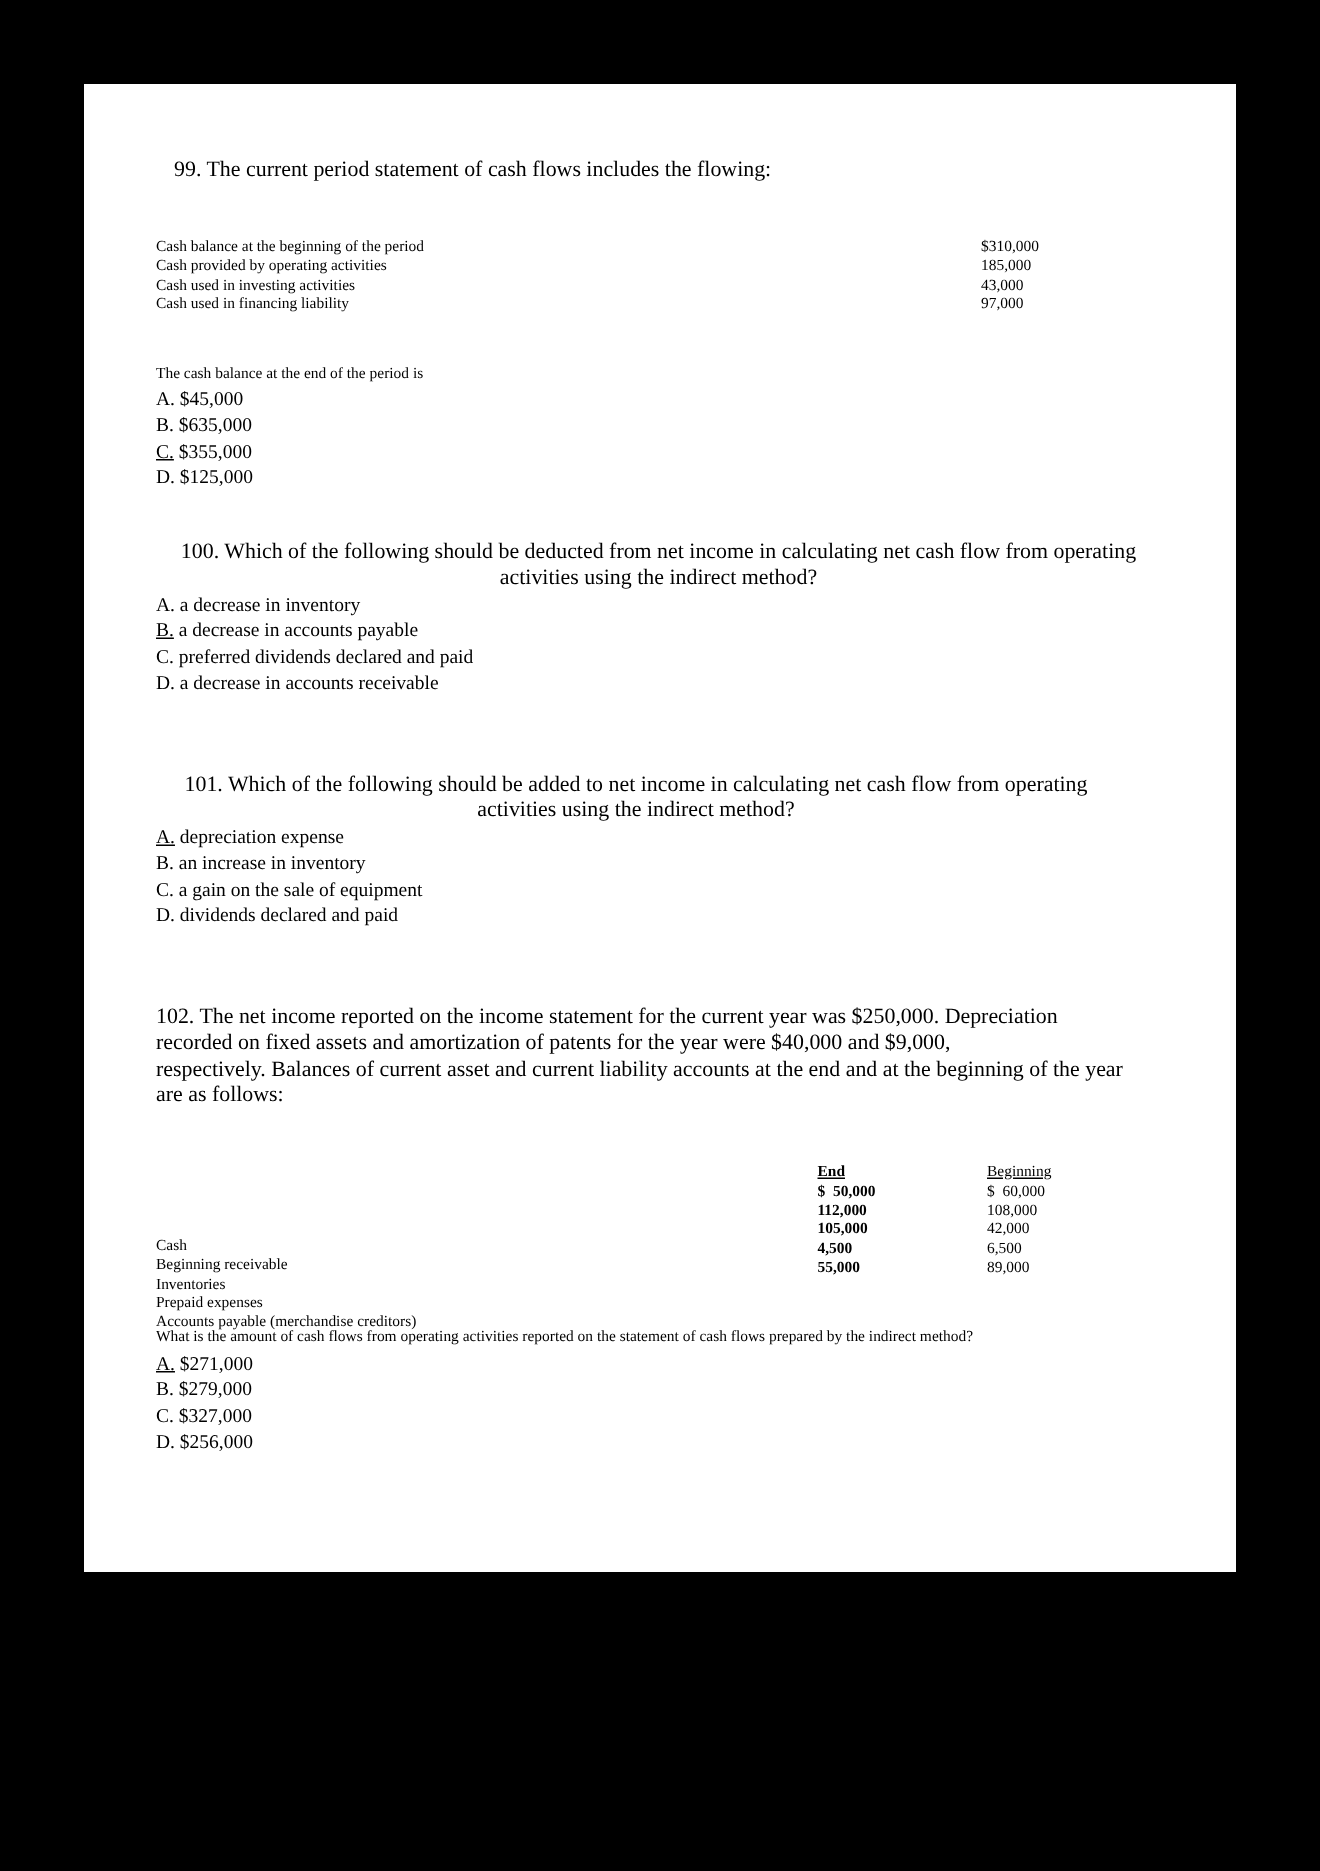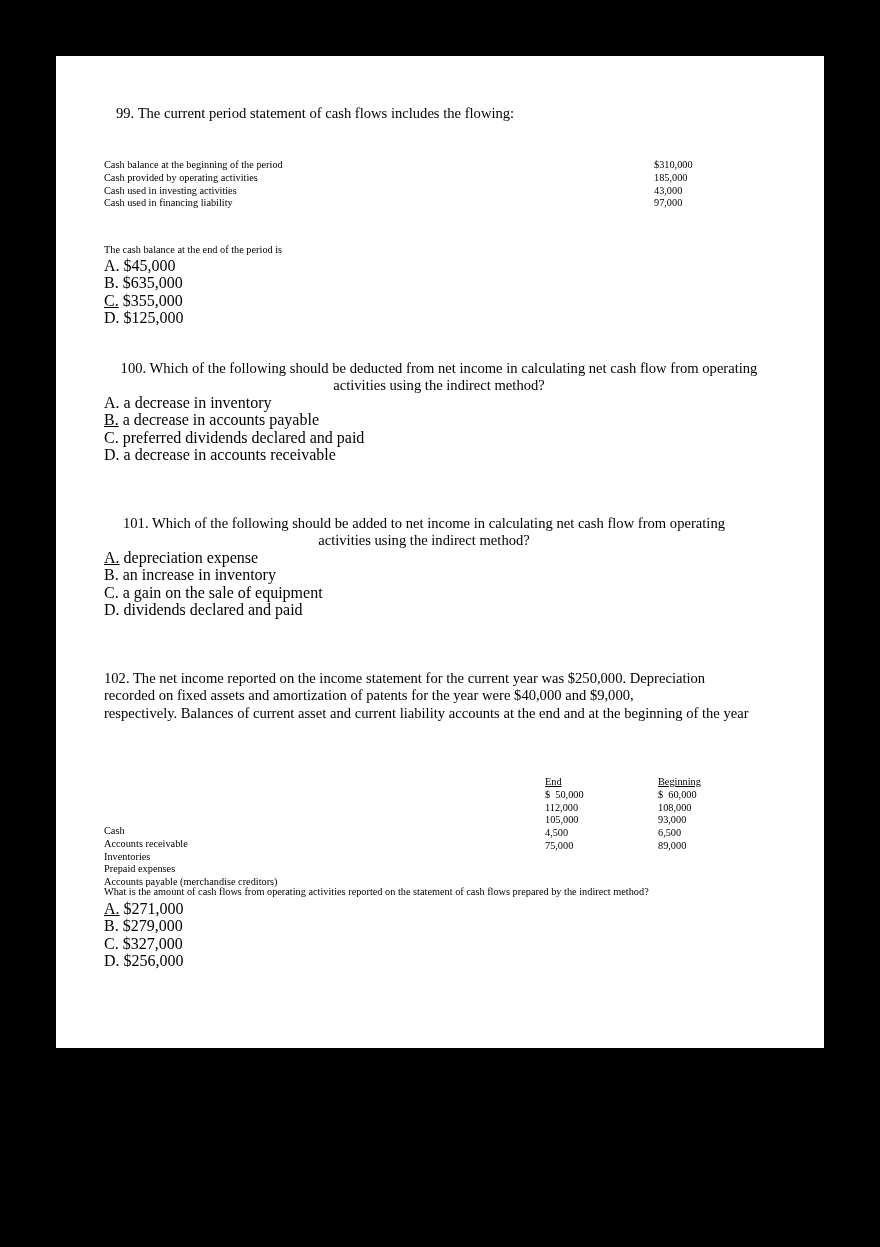--- a/index.html
+++ b/index.html
@@ -7,21 +7,21 @@
     width: 880px; height: 1247px; background: #000; position: relative; overflow: hidden;
     font-family: "Liberation Serif", "DejaVu Serif", serif; color: #000;
   }
   .page {
     position: absolute; left: 56px; top: 56px; width: 768px; height: 992px; background: #fff;
   }
   .abs { position: absolute; white-space: nowrap; }
   .q { font-size: 14.6px; line-height: 17.3px; }
   .qwrap { white-space: normal; width: 670px; text-align: center; }
   .small { font-size: 10.3px; line-height: 12.8px; }
-  .opt { font-size: 16px; line-height: 17.4px; }
+  .opt { font-size: 13px; line-height: 17.4px; }
   .u { text-decoration: underline; }
 </style>
 </head>
 <body>
 
 <div class="page">
 
   <div class="abs q" style="left:48px; top:49px;margin-left:12px;">
     <span>99.</span>
     <span>The current period statement of cash flows includes the flowing:</span>
@@ -68,42 +68,43 @@
     <div><span class="u">A.</span> <span>depreciation expense</span></div>
     <div><span>B.</span> <span>an increase in inventory</span></div>
     <div><span>C.</span> <span>a gain on the sale of equipment</span></div>
     <div><span>D.</span> <span>dividends declared and paid</span></div>
   </div>
 
   <div class="abs q" style="left:48px; top:614px;">
     <div><span>102.</span> <span>The net income reported on the income statement for the current year was $250,000.  Depreciation</span></div>
     <div>recorded on fixed assets and amortization of patents for the year were $40,000 and $9,000,</div>
     <div>respectively.  Balances of current asset and current liability accounts at the end and at the beginning of the year</div>
+    <div>are as follows:</div>
   </div>
 
   <div class="abs small" style="left:48px; top:733px;margin-top:36px;">
     <div>Cash</div>
-    <div>Accounts receivable</div>
+    <div>Beginning receivable</div>
     <div>Inventories</div>
     <div>Prepaid expenses</div>
     <div>Accounts payable (merchandise creditors)</div>
   </div>
-  <div class="abs small" style="left:489px; top:720px;">
+  <div class="abs small" style="left:489px; top:720px;font-weight:bold;">
     <div class="u">End</div>
     <div style="white-space:pre">$  50,000</div>
     <div>112,000</div>
     <div>105,000</div>
     <div>4,500</div>
-    <div>75,000</div>
+    <div>55,000</div>
   </div>
   <div class="abs small" style="left:602px; top:720px;">
     <div class="u">Beginning</div>
     <div style="white-space:pre">$  60,000</div>
     <div>108,000</div>
-    <div>93,000</div>
+    <div>42,000</div>
     <div>6,500</div>
     <div>89,000</div>
   </div>
 
   <div class="abs small" style="left:48px; top:830px;">What is the amount of cash flows from operating activities reported on the statement of cash flows prepared by the indirect method?</div>
 
   <div class="abs opt" style="left:48px; top:844px;">
     <div><span class="u">A.</span> <span>$271,000</span></div>
     <div><span>B.</span> <span>$279,000</span></div>
     <div><span>C.</span> <span>$327,000</span></div>

